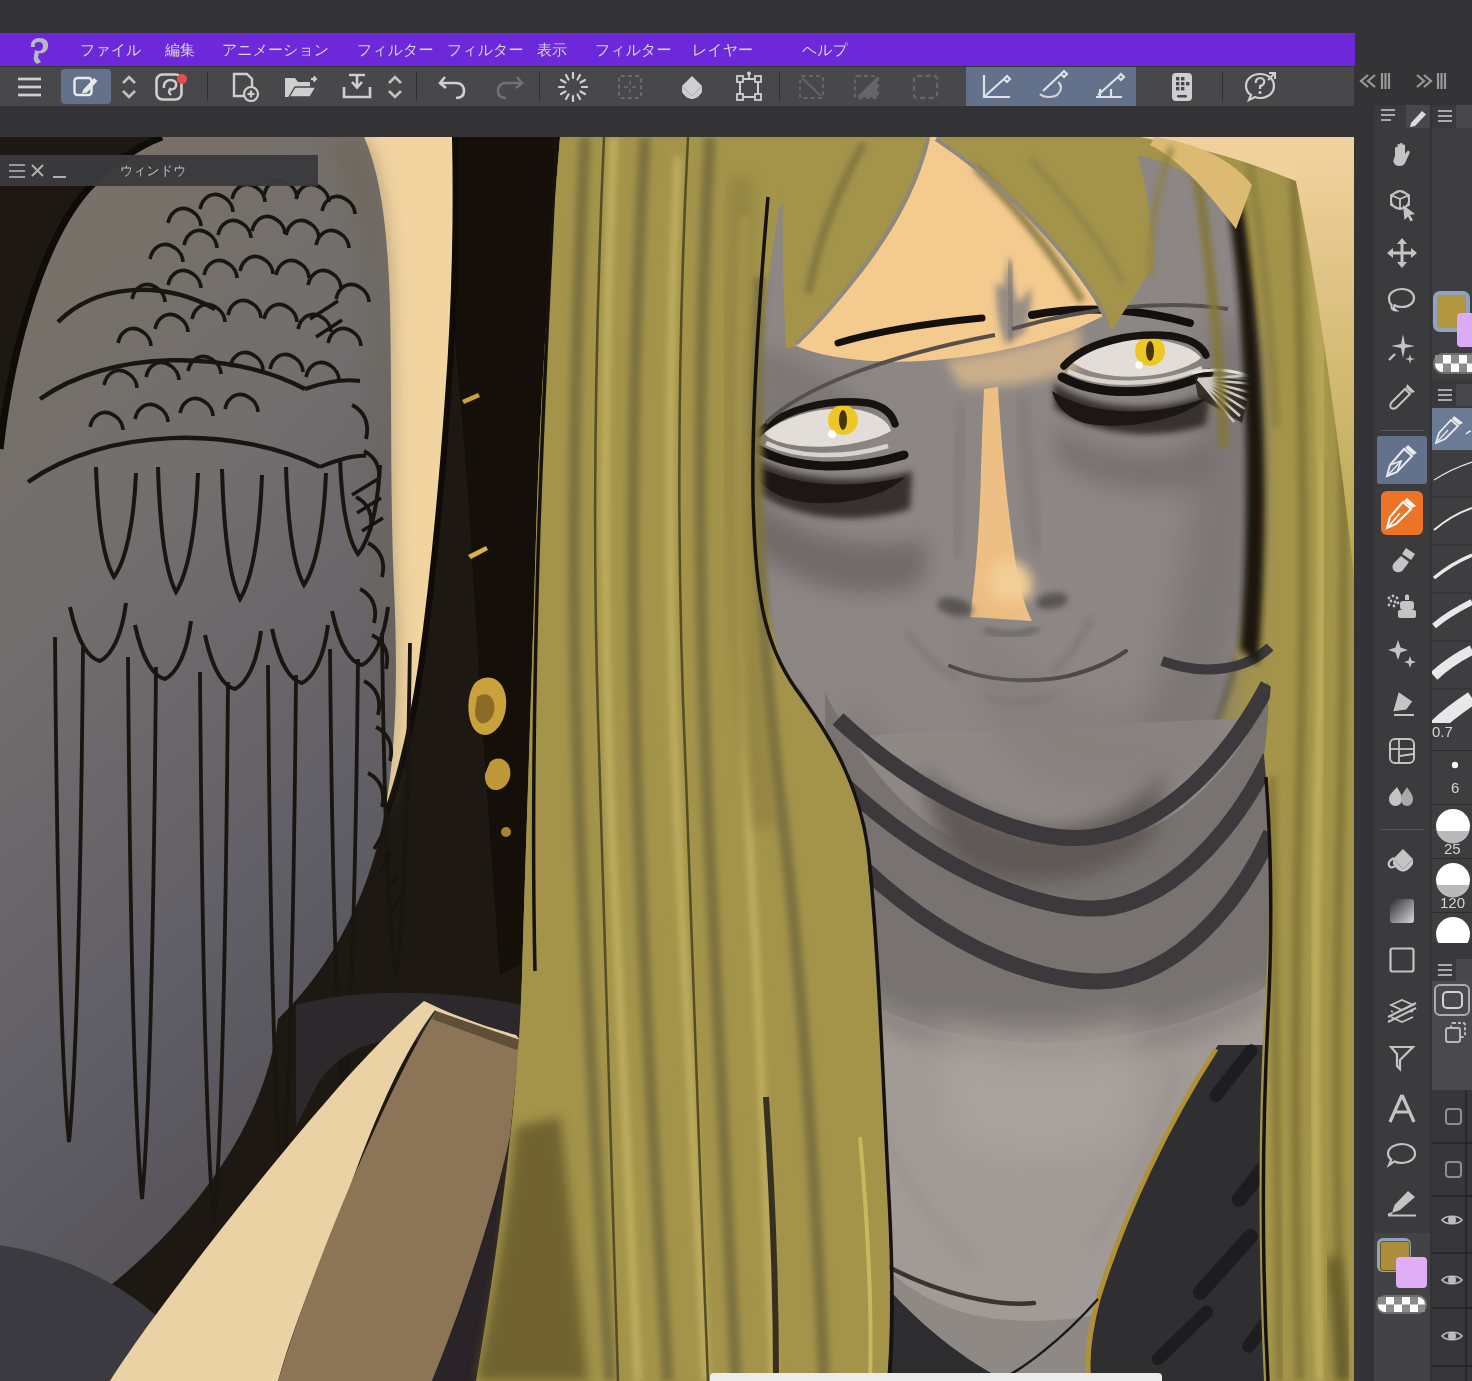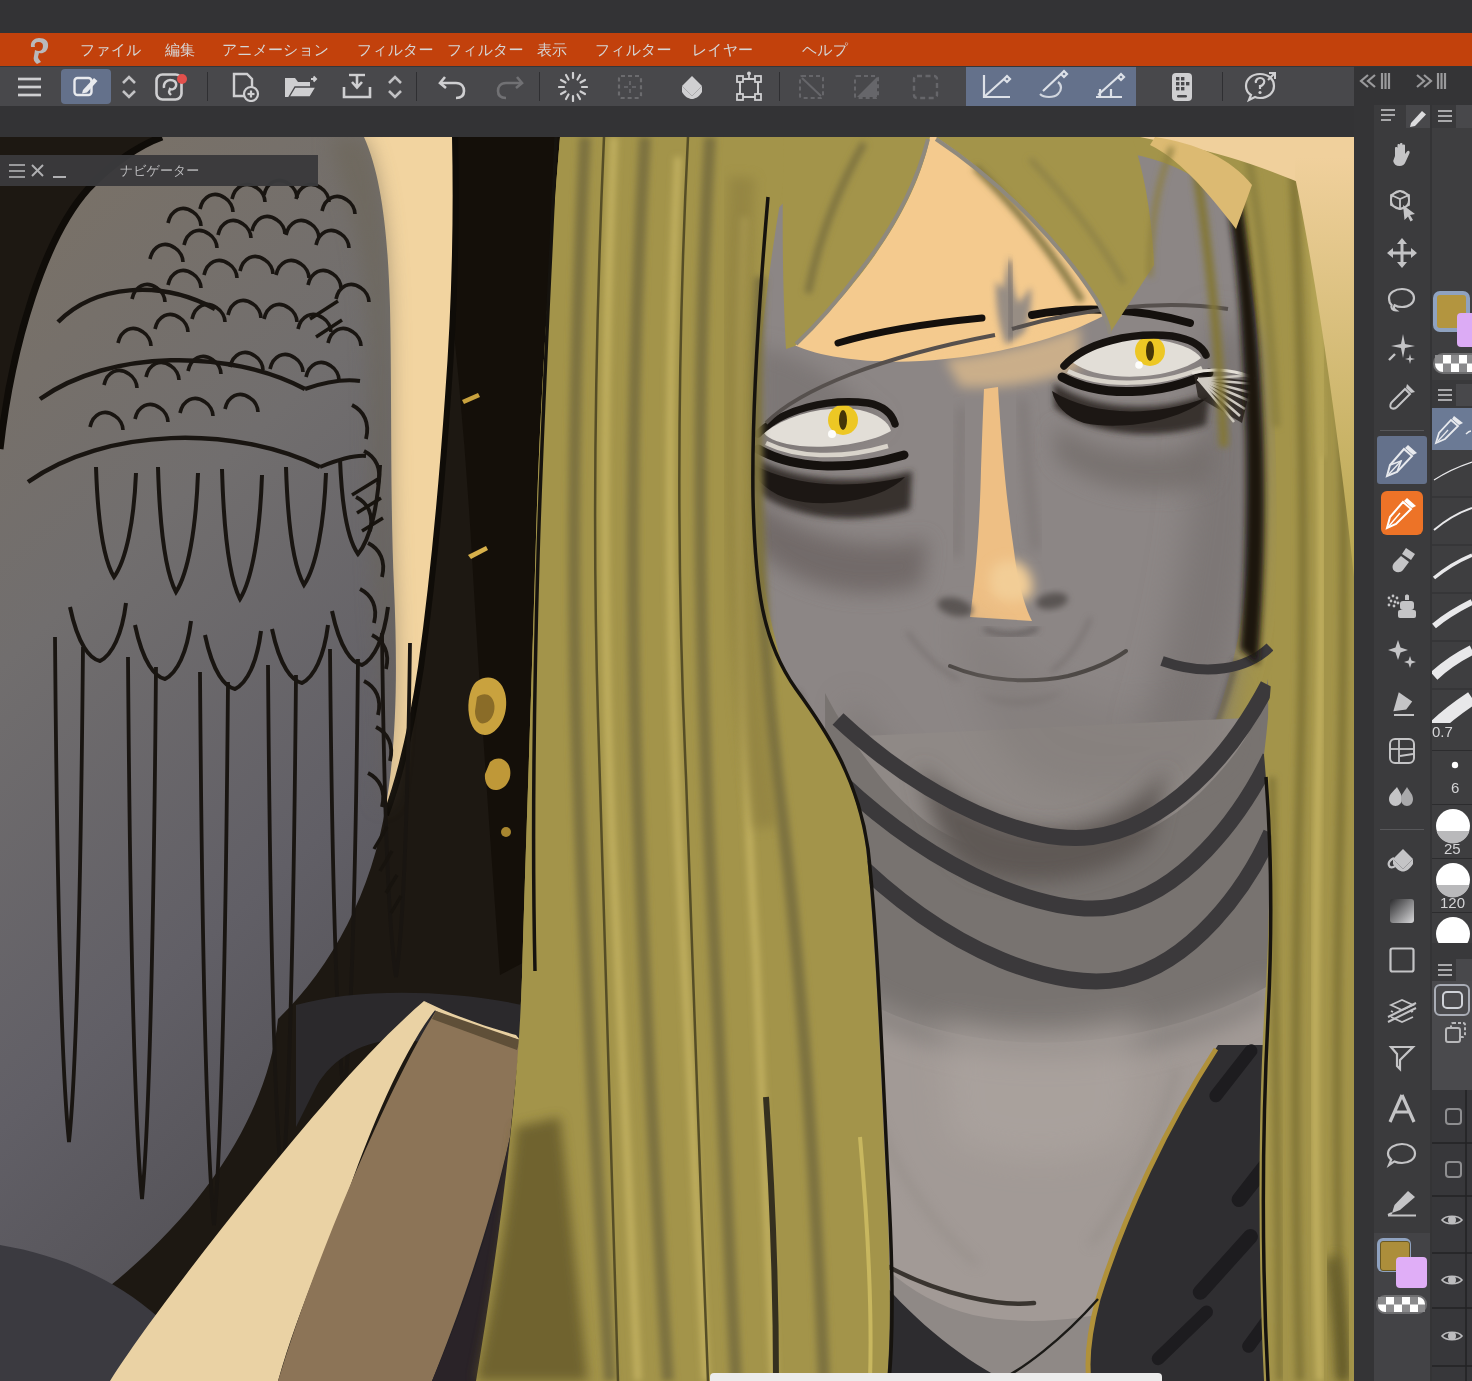--- a/index.html
+++ b/index.html
@@ -4,21 +4,21 @@
 <style>
   html,body{margin:0;padding:0;}
   body{width:1472px;height:1381px;overflow:hidden;background:#333335;
        font-family:"Liberation Sans",sans-serif;-webkit-font-smoothing:antialiased;}
   #app{position:relative;width:1472px;height:1381px;}
   .abs{position:absolute;}
   #status{left:0;top:0;width:1472px;height:33px;background:#151517;color:#f2f2f2;}
   #status .time{position:absolute;left:24px;top:7px;font-size:16px;font-weight:700;letter-spacing:.3px;}
   #status .date{position:absolute;left:80px;top:7px;font-size:16px;font-weight:700;}
   #status .dots{position:absolute;left:913px;top:4px;font-size:15px;color:#8e8e90;letter-spacing:2px;}
-  #menubar{left:0;top:33px;width:1472px;height:33px;background:#c2410c;color:#d6d6d6;font-size:15px;}
+  #menubar{left:0;top:33px;width:1355px;height:33px;background:#6d28d9;color:#d6d6d6;font-size:15px;}
   #menubar .mi{position:absolute;top:8px;}
   #toolbar{left:0;top:66px;width:1354px;height:39px;background:#48484b;border-top:1px solid #363639;}
   #tb-right{left:1354px;top:66px;width:118px;height:39px;background:#343436;}
   #tabbar{left:0;top:105px;width:1354px;height:32px;background:#343437;}
   #tabpill{position:absolute;left:4px;top:5px;width:322px;height:24px;background:#67748c;border-radius:4px;
            color:#e9e9ec;font-size:14px;line-height:24px;}
   #tabpill .dot{position:absolute;left:10px;top:9px;width:7px;height:7px;border-radius:50%;background:#c9cdd6;}
   #tabpill .txt{position:absolute;left:24px;top:0;}
   #tabchev{position:absolute;left:1322px;top:8px;}
   .vdiv{position:absolute;top:5px;width:1px;height:29px;background:#2f2f32;}
@@ -841,16 +841,16 @@
     </svg>
     <svg class="abs" style="left:30px;top:8px" width="16" height="16" viewBox="0 0 16 16">
       <g stroke="#b0b0b2" stroke-width="2">
           <line x1="2" y1="2" x2="13" y2="13"></line>
           <line x1="13" y1="2" x2="2" y2="13"></line>
         </g>
     </svg>
     <svg class="abs" style="left:52px;top:8px" width="16" height="16" viewBox="0 0 16 16">
       <line x1="1" y1="14" x2="14" y2="14" stroke="#b0b0b2" stroke-width="2"></line>
     </svg>
-    <span class="abs" style="left:120px;top:7px;font-size:13px">ナビゲーター</span>
+    <span class="abs" style="left:120px;top:7px;font-size:13px">ウィンドウ</span>
   </div>
   <div class="abs" id="homebar"></div>
 </div>
 
 </body></html>

